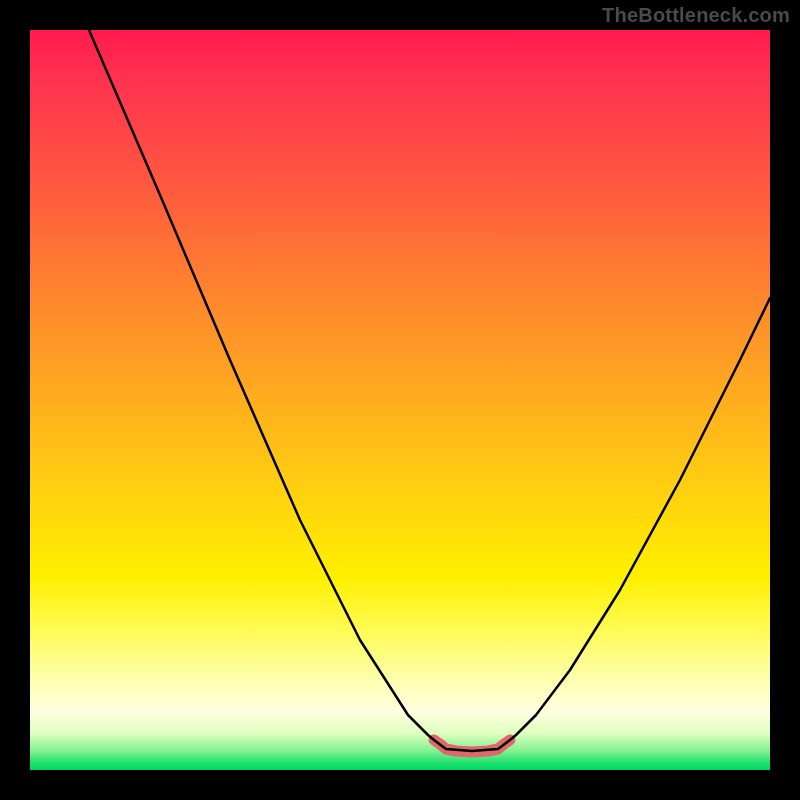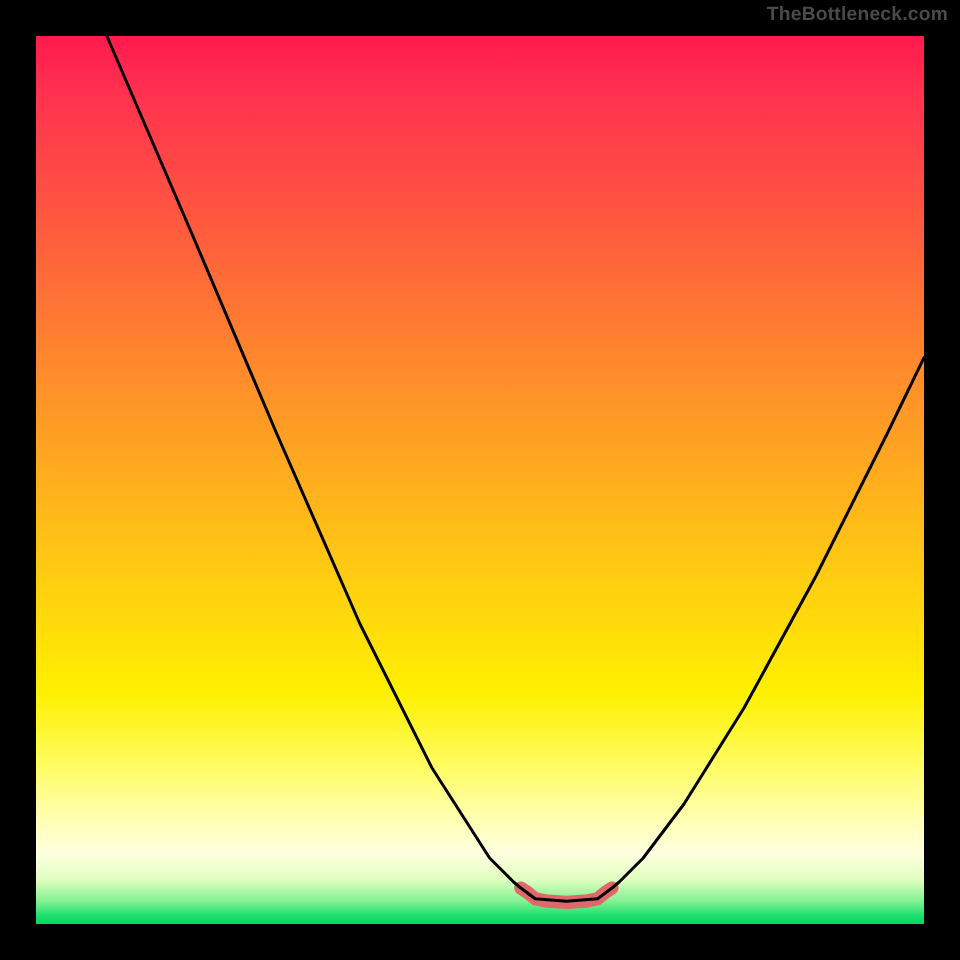--- a/index.html
+++ b/index.html
@@ -40,21 +40,21 @@
       #80f090 97.5%,
       #20e070 99%,
       #00d860 100%
     );
   }
   .watermark {
     position: absolute;
     top: 4px;
     right: 10px;
     color: #4a4a4a;
-    font-size: 16px;
+    font-size: 20px;
     font-weight: 600;
     letter-spacing: 0.2px;
     z-index: 5;
   }
   svg.curve {
     position: absolute;
     left: 0;
     top: 0;
     width: 740px;
     height: 740px;

